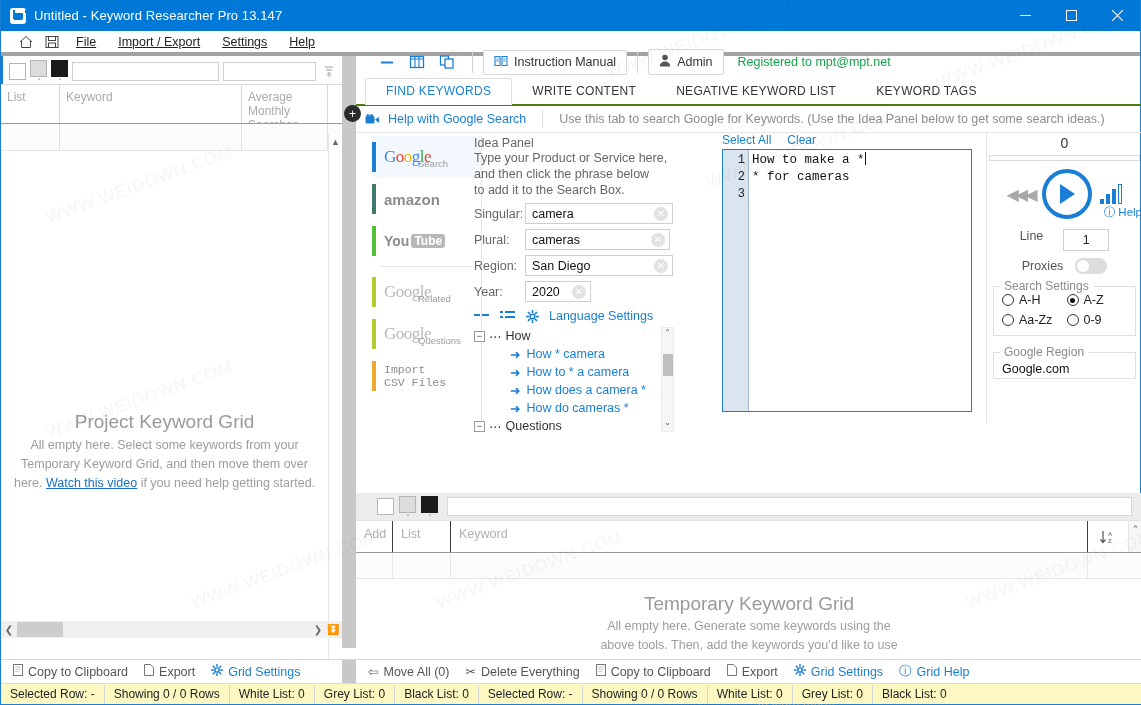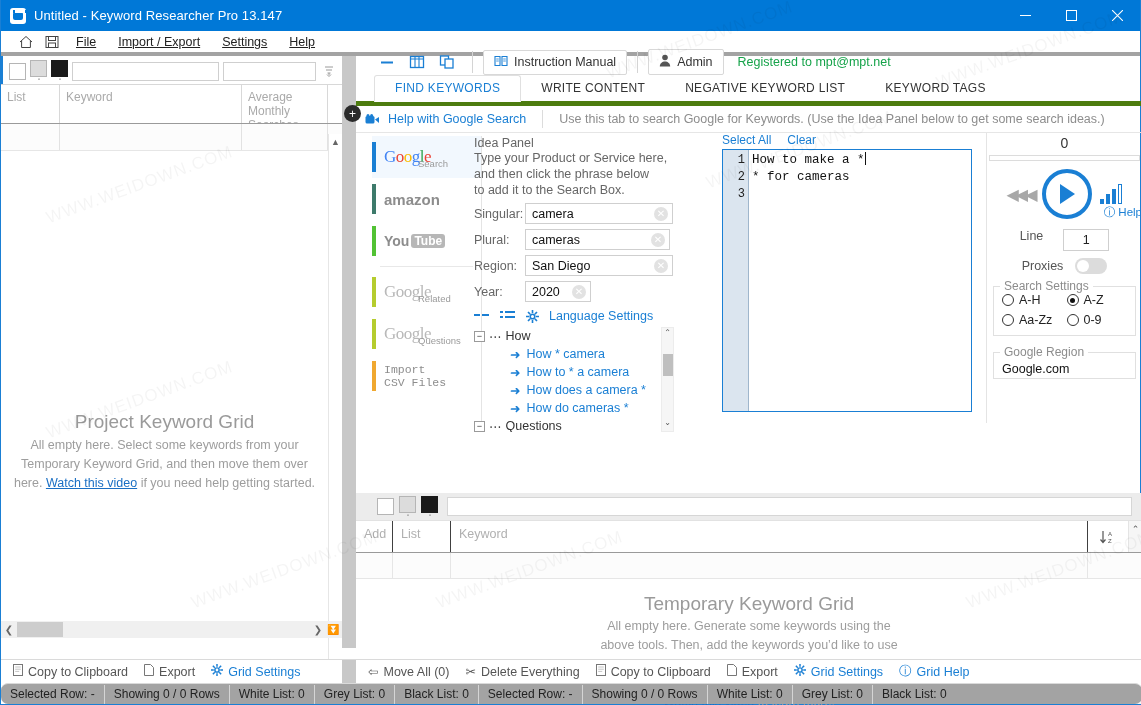--- a/index.html
+++ b/index.html
@@ -89,22 +89,22 @@
   
   .rightside { position:absolute; left:355px; top:-11px; width:786px; height:603px; }
 
   .toolrow { height:34px; display:flex; align-items:center; padding-left:16px; gap:0; }
   .tbicon { width:30px; height:26px; display:flex; align-items:center; justify-content:center; color:#1a7fd4; }
   .tbsep { width:1px; height:22px; background:#d4d4d4; margin:0 10px; }
   .pillbtn { display:flex; align-items:center; gap:6px; border:1px solid #d8d8d8; border-radius:2px;
       padding:4px 10px; background:#fff; font-size:12.5px; color:#333; }
   .greentxt { color:#16a34a; font-size:12.5px; }
 
-  .tabs { height:27px; display:flex; align-items:flex-end; padding-left:18px;
-      border-bottom:5px solid #4d7c0f; position:relative; }
+  .tabs { height:27px; display:flex; align-items:flex-end; padding-left:9px;
+      border-bottom:2px solid #4d7c0f; position:relative; }
   .tab { padding:5px 20px 6px; font-size:12px; letter-spacing:.3px; color:#333; }
   .tab.active { color:#1a7fd4; border:1px solid #e0e0e0; border-bottom:1px solid #fff;
       background:#fff; border-radius:3px 3px 0 0; margin-bottom:-1px; }
 
   .subbar { height:27px; display:flex; align-items:center; padding-left:9px; gap:8px;
       border-bottom:1px solid #e6e6e6; }
   .subbar .link { color:#1a7fd4; font-size:12.5px; }
   .subbar .sep { width:1px; height:18px; background:#dcdcdc; margin:0 8px;}
   .subbar .hint { color:#8d8d8d; font-size:12.5px; }
 
@@ -193,21 +193,21 @@
   .tempmsg .p { font-size:12.5px; line-height:19px; }
   .tempmsg a { color:#1a6fc4; }
 
   
   .footbar { position:absolute; bottom:21px; left:0; width:1141px; height:24px;
       display:flex; align-items:center; border-top:1px solid #dadada; background:#fff; }
   .footbar .seg { display:flex; align-items:center; gap:16px; padding:0 12px; height:24px; }
   .fbtn { display:flex; align-items:center; gap:5px; font-size:12.5px; color:#555; }
   .fbtn.blue { color:#1a7fd4; }
   .statusbar { position:absolute; bottom:0; left:0; width:1141px; height:21px; display:flex; align-items:center;
-      border-top:1px solid #dadada; background:#a3a3a3; font-size:12px; color:#222;border-radius:7px;}
+      border-top:1px solid #dadada; background:#fef9c3; font-size:12px; color:#222;}
   .statusbar .cell { padding:0 9px; border-right:1px solid #d5d5d5; line-height:19px;}
   .statusbar .cell:first-child { border-left:0; }
   .watermark { position:absolute; pointer-events:none; color:rgba(0,0,0,0.045); font-size:17px;
       font-family:"Liberation Sans", sans-serif; transform:rotate(-20deg); white-space:nowrap; letter-spacing:1px;}
 </style>
 </head>
 <body>
 
 <div class="app">
 

